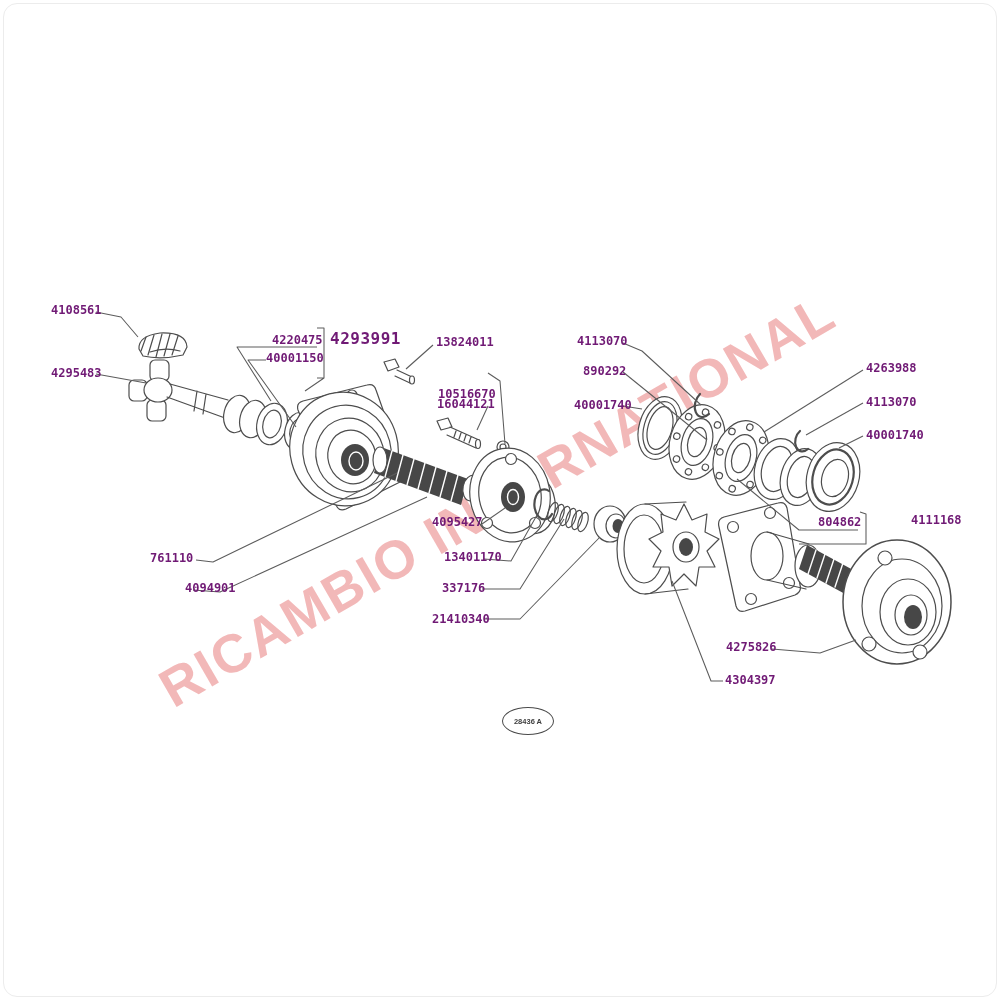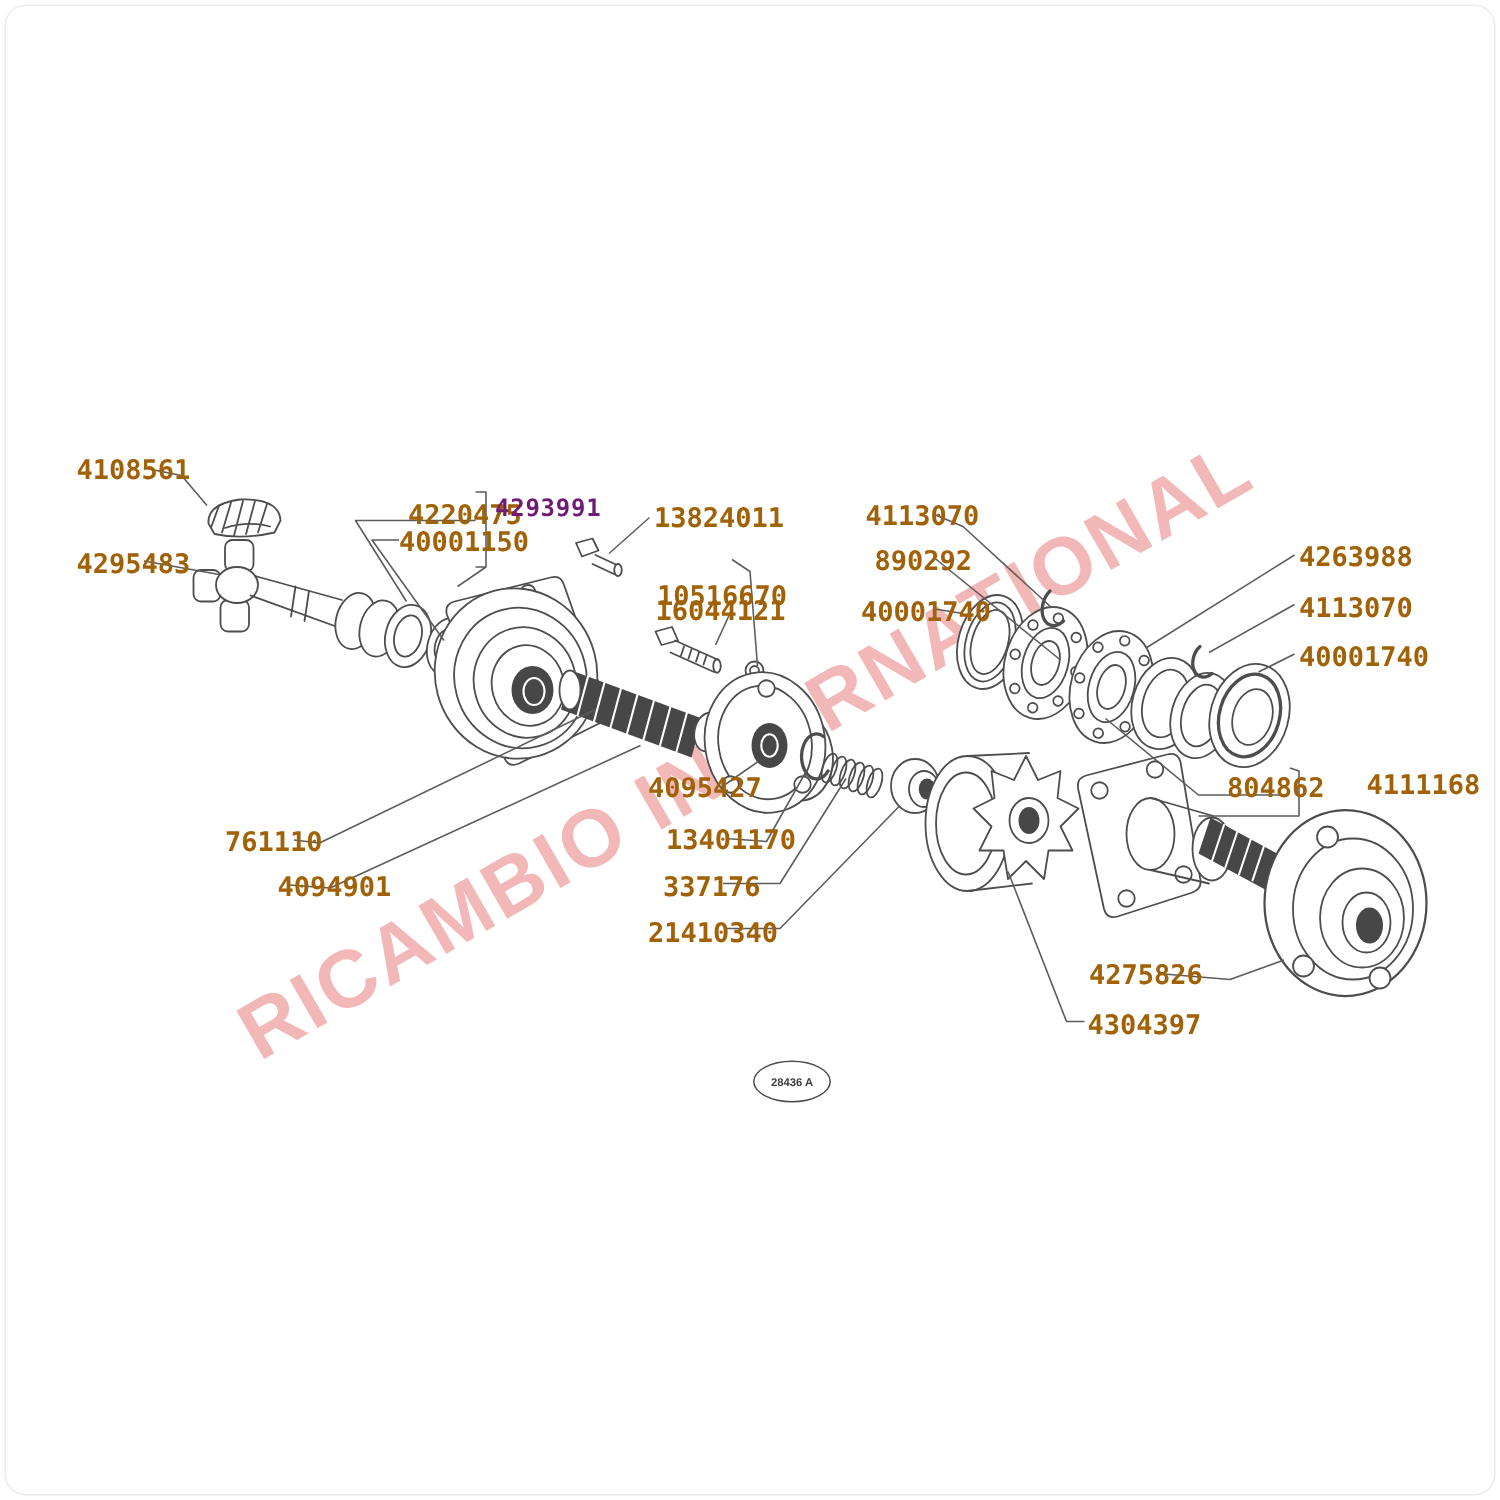--- a/index.html
+++ b/index.html
@@ -22,21 +22,21 @@
   svg.drawing { position:absolute; left:0; top:0; z-index:1; }
   .ln { stroke:var(--line,#4d4d4d); stroke-width:1.2; fill:none; stroke-linecap:round; stroke-linejoin:round; }
   .wf { stroke:var(--line,#4d4d4d); stroke-width:1.2; fill:#ffffff; stroke-linejoin:round; }
   .dk { fill:#474747; stroke:none; }
   .wl { stroke:#ffffff; stroke-width:1.4; fill:none; stroke-linecap:round; }
   .th { stroke-width:2.2; }
   .ld { stroke:#5c5c5c; stroke-width:1.05; fill:none; stroke-linejoin:round; }
   .labels-layer { position:absolute; inset:0; z-index:2; }
   .part-label {
     position:absolute; font-family:"DejaVu Sans Mono", monospace;
-    font-weight:bold; font-size:18px; color:#a16207;
+    font-weight:bold; font-size:12px; color:#701a75;
     letter-spacing:0px; white-space:nowrap;
   }
   .part-label.emph { font-size:16px; color:#701a75; letter-spacing:0.5px;text-align:center; }
   .stamp {
     position:absolute; left:502px; top:707px; width:52px; height:28px;
     border:1.5px solid #4a4a4a; border-radius:50%;
     display:flex; align-items:center; justify-content:center;
     font-family:Liberation Sans, sans-serif; font-weight:bold;
     font-size:7.5px; color:#3e3e3e; z-index:2; box-sizing:border-box;
   }

